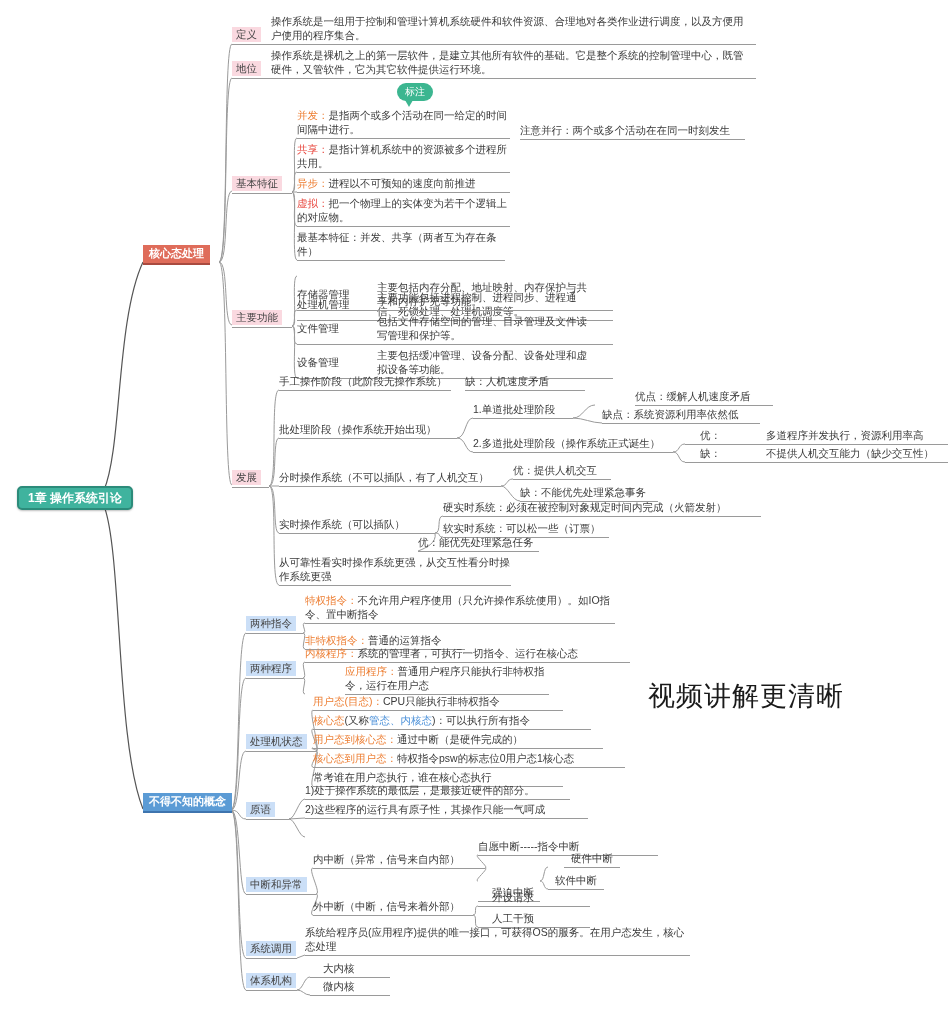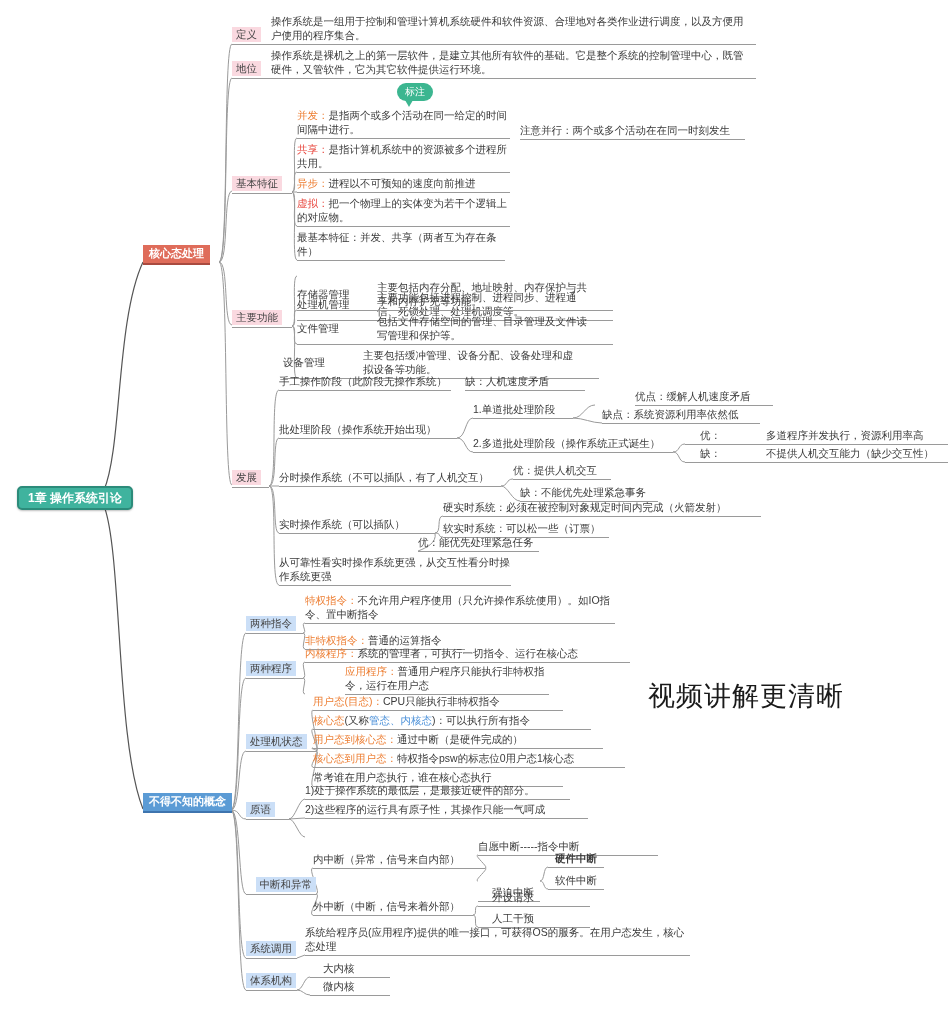--- a/index.html
+++ b/index.html
@@ -171,21 +171,21 @@
     <span class="txt" style="width:204px;">主要功能包括进程控制、进程同步、进程通信、死锁处理、处理机调度等。</span>
   </div>
   <div class="row center" style="left:297px;top:280px;width:316px;">
     <span class="sub" style="width:72px;">存储器管理</span>
     <span class="txt" style="width:213px;">主要包括内存分配、地址映射、内存保护与共享和内存扩充等功能。</span>
   </div>
   <div class="row center" style="left:297px;top:314px;width:316px;">
     <span class="sub" style="width:72px;">文件管理</span>
     <span class="txt" style="width:213px;">包括文件存储空间的管理、目录管理及文件读写管理和保护等。</span>
   </div>
-  <div class="row center" style="left:283px;top:348px;width:316px;">
+  <div class="row center" style="left:297px;top:348px;width:316px;">
     <span class="sub" style="width:72px;">设备管理</span>
     <span class="txt" style="width:213px;">主要包括缓冲管理、设备分配、设备处理和虚拟设备等功能。</span>
   </div>
 
   <div class="row" style="left:232px;top:470px;width:37px;">
     <span class="tag pink">发展</span>
   </div>
   <div class="node txt" style="left:279px;top:374px;width:172px;">手工操作阶段（此阶段无操作系统）</div>
   <div class="node txt" style="left:465px;top:374px;width:120px;">缺：人机速度矛盾</div>
   <div class="node txt" style="left:279px;top:422px;width:178px;">批处理阶段（操作系统开始出现）</div>
@@ -244,27 +244,27 @@
     <span class="kw-o">核心态到用户态：</span><span>特权指令psw的标志位0用户态1核心态</span>
   </div>
   <div class="node txt" style="left:313px;top:770px;width:250px;">常考谁在用户态执行，谁在核心态执行</div>
 
   <div class="row" style="left:246px;top:802px;width:43px;">
     <span class="tag blue">原语</span>
   </div>
   <div class="node txt" style="left:305px;top:783px;width:265px;">1)处于操作系统的最低层，是最接近硬件的部分。</div>
   <div class="node txt" style="left:305px;top:802px;width:283px;">2)这些程序的运行具有原子性，其操作只能一气呵成</div>
 
-  <div class="row" style="left:246px;top:877px;width:70px;justify-content:flex-end;">
+  <div class="row" style="left:246px;top:877px;width:70px;">
     <span class="tag blue">中断和异常</span>
   </div>
   <div class="node txt" style="left:313px;top:852px;width:172px;">内中断（异常，信号来自内部）</div>
   <div class="node txt" style="left:478px;top:839px;width:180px;">自愿中断-----指令中断</div>
   <div class="node txt" style="left:478px;top:865px;width:62px;padding-left:14px;margin-top:20px;">强迫中断</div>
-  <div class="node txt" style="left:548px;top:851px;width:56px;padding-left:7px;font-weight:bold;">硬件中断</div>
+  <div class="node txt" style="left:564px;top:851px;width:56px;padding-left:7px;">硬件中断</div>
   <div class="node txt" style="left:548px;top:873px;width:56px;padding-left:7px;">软件中断</div>
   <div class="node txt" style="left:313px;top:899px;width:160px;">外中断（中断，信号来着外部）</div>
   <div class="node txt" style="left:478px;top:890px;width:112px;padding-left:14px;">外设请求</div>
   <div class="node txt" style="left:478px;top:911px;width:112px;padding-left:14px;">人工干预</div>
 
   <div class="row" style="left:246px;top:941px;width:51px;">
     <span class="tag blue">系统调用</span>
   </div>
   <div class="node txt" style="left:305px;top:925px;width:385px;">系统给程序员(应用程序)提供的唯一接口，可获得OS的服务。在用户态发生，核心态处理</div>
 

